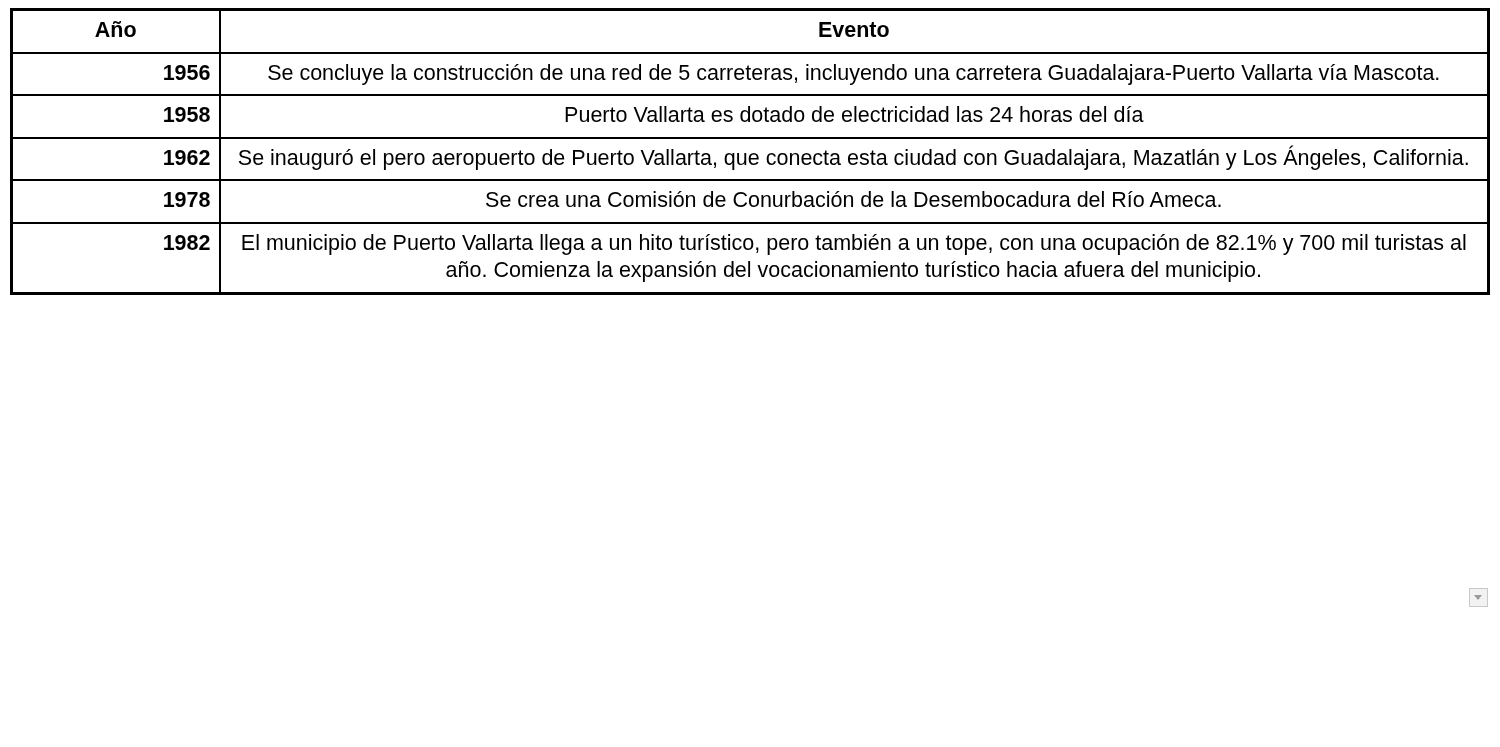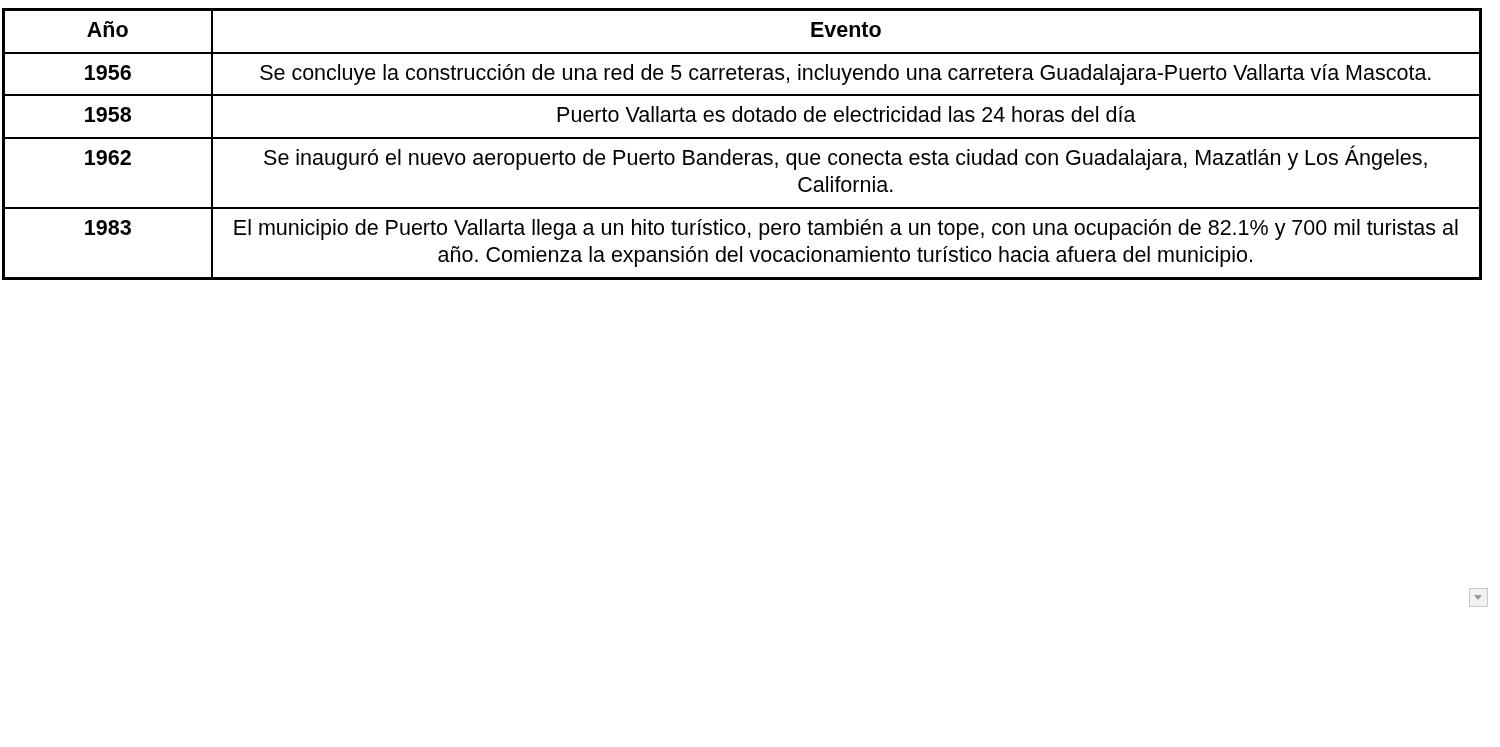--- a/index.html
+++ b/index.html
@@ -12,21 +12,21 @@
     height: 747px;
     font-family: "Liberation Sans", sans-serif;
     color: #000000;
     overflow: hidden;
   }
   .page {
     position: relative;
     width: 1500px;
     height: 747px;
     box-sizing: border-box;
-    padding: 8px 10px 0 2px;
+    padding: 8px 10px 0 10px;
   }
   table.timeline {
     width: 1480px;
     border-collapse: collapse;
     table-layout: fixed;
     border: 3px solid #000000;
   }
   table.timeline th,
   table.timeline td {
     border: 2px solid #000000;
@@ -40,21 +40,21 @@
 
   th.head-year,
   th.head-event {
     text-align: center;
     font-weight: bold;
     font-size: 22px;
     padding-top: 7px;
     padding-bottom: 8px;
   }
   td.year-cell {
-    text-align: center;
+    text-align: right;
     font-weight: bold;
     white-space: nowrap;
   }
   td.event-cell {
     text-align: center;
     font-weight: normal;
   }
   
   .scroll-artifact {
     position: absolute;
@@ -97,23 +97,27 @@
       <tr>
         <td class="year-cell">1956</td>
         <td class="event-cell">Se concluye la construcción de una red de 5 carreteras, incluyendo una carretera Guadalajara-Puerto Vallarta vía Mascota.</td>
       </tr>
       <tr>
         <td class="year-cell">1958</td>
         <td class="event-cell">Puerto Vallarta es dotado de electricidad las 24 horas del día</td>
       </tr>
       <tr>
         <td class="year-cell">1962</td>
-        <td class="event-cell">Se inauguró el nuevo aeropuerto de Puerto Banderas, que conecta esta ciudad con Guadalajara, Mazatlán y Los Ángeles, California.</td>
+        <td class="event-cell">Se inauguró el pero aeropuerto de Puerto Vallarta, que conecta esta ciudad con Guadalajara, Mazatlán y Los Ángeles, California.</td>
       </tr>
       <tr>
-        <td class="year-cell">1983</td>
+        <td class="year-cell">1978</td>
+        <td class="event-cell">Se crea una Comisión de Conurbación de la Desembocadura del Río Ameca.</td>
+      </tr>
+      <tr>
+        <td class="year-cell">1982</td>
         <td class="event-cell">El municipio de Puerto Vallarta llega a un hito turístico, pero también a un tope, con una ocupación de 82.1% y 700 mil turistas al año. Comienza la expansión del vocacionamiento turístico hacia afuera del municipio.</td>
       </tr>
     </tbody>
   </table>
 
   <div class="scroll-artifact"></div>
 </div>
 
 </body></html>

